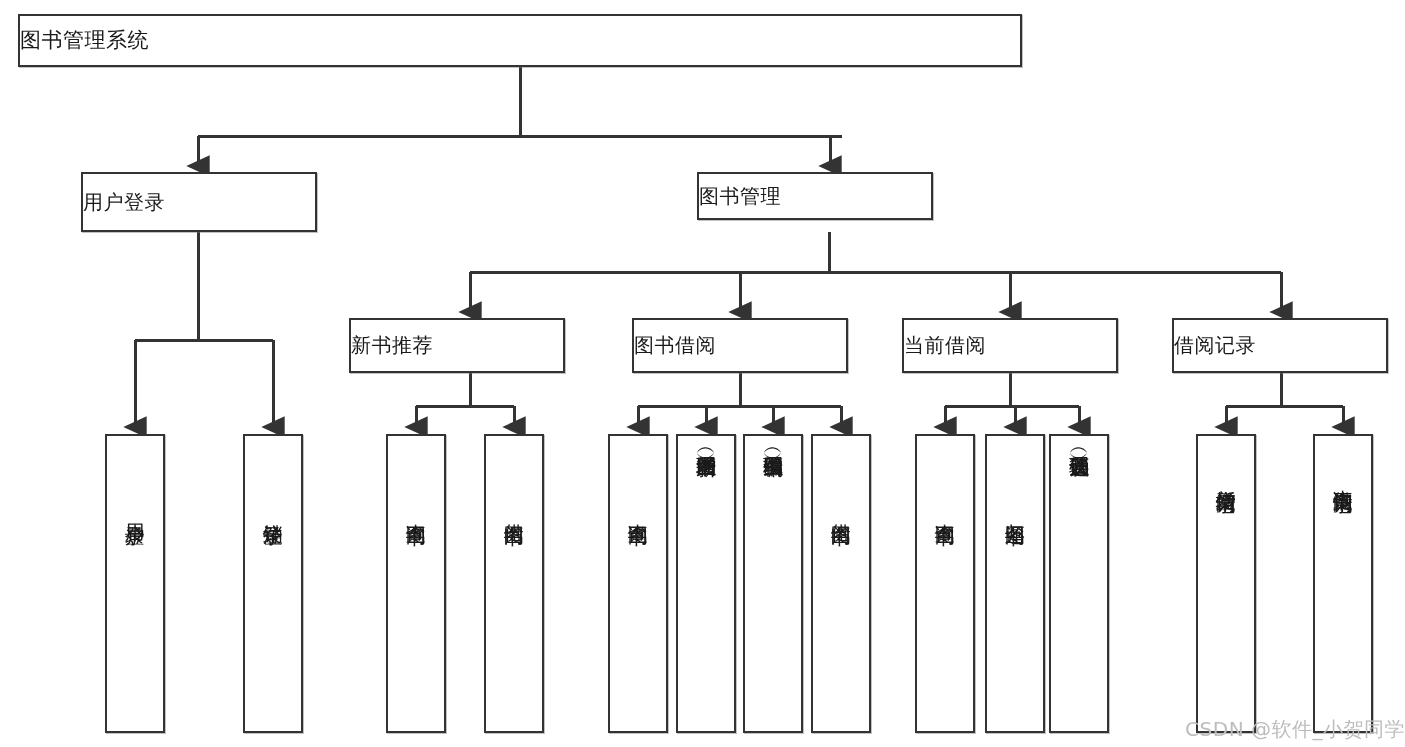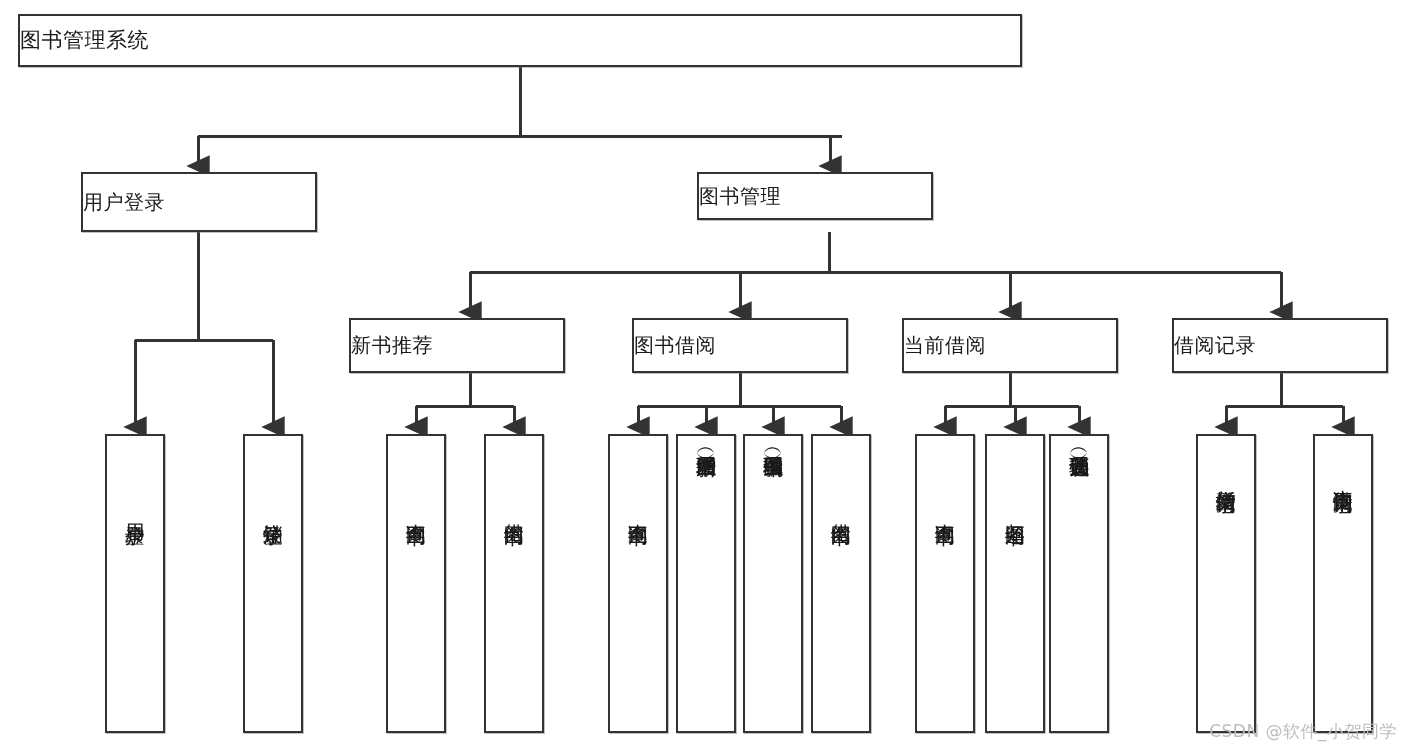--- a/index.html
+++ b/index.html
@@ -59,23 +59,23 @@
     white-space: nowrap;
     display: block;
   }
   .node.vertical.tall .node-label {
     letter-spacing: 0px;
     line-height: 1.18;
   }
   .node.root .node-label { font-size: 21px; }
   #watermark {
     position: absolute;
-    right: 8px;
+    right: 0;
     bottom: 4px;
-    font-size: 17px;
+    font-size: 20px;
     color: #bdbdbd;
     white-space: nowrap;
     letter-spacing: 0.5px;
     pointer-events: none;
   }
 </style>
 </head>
 <body>
 
 <div id="canvas">

